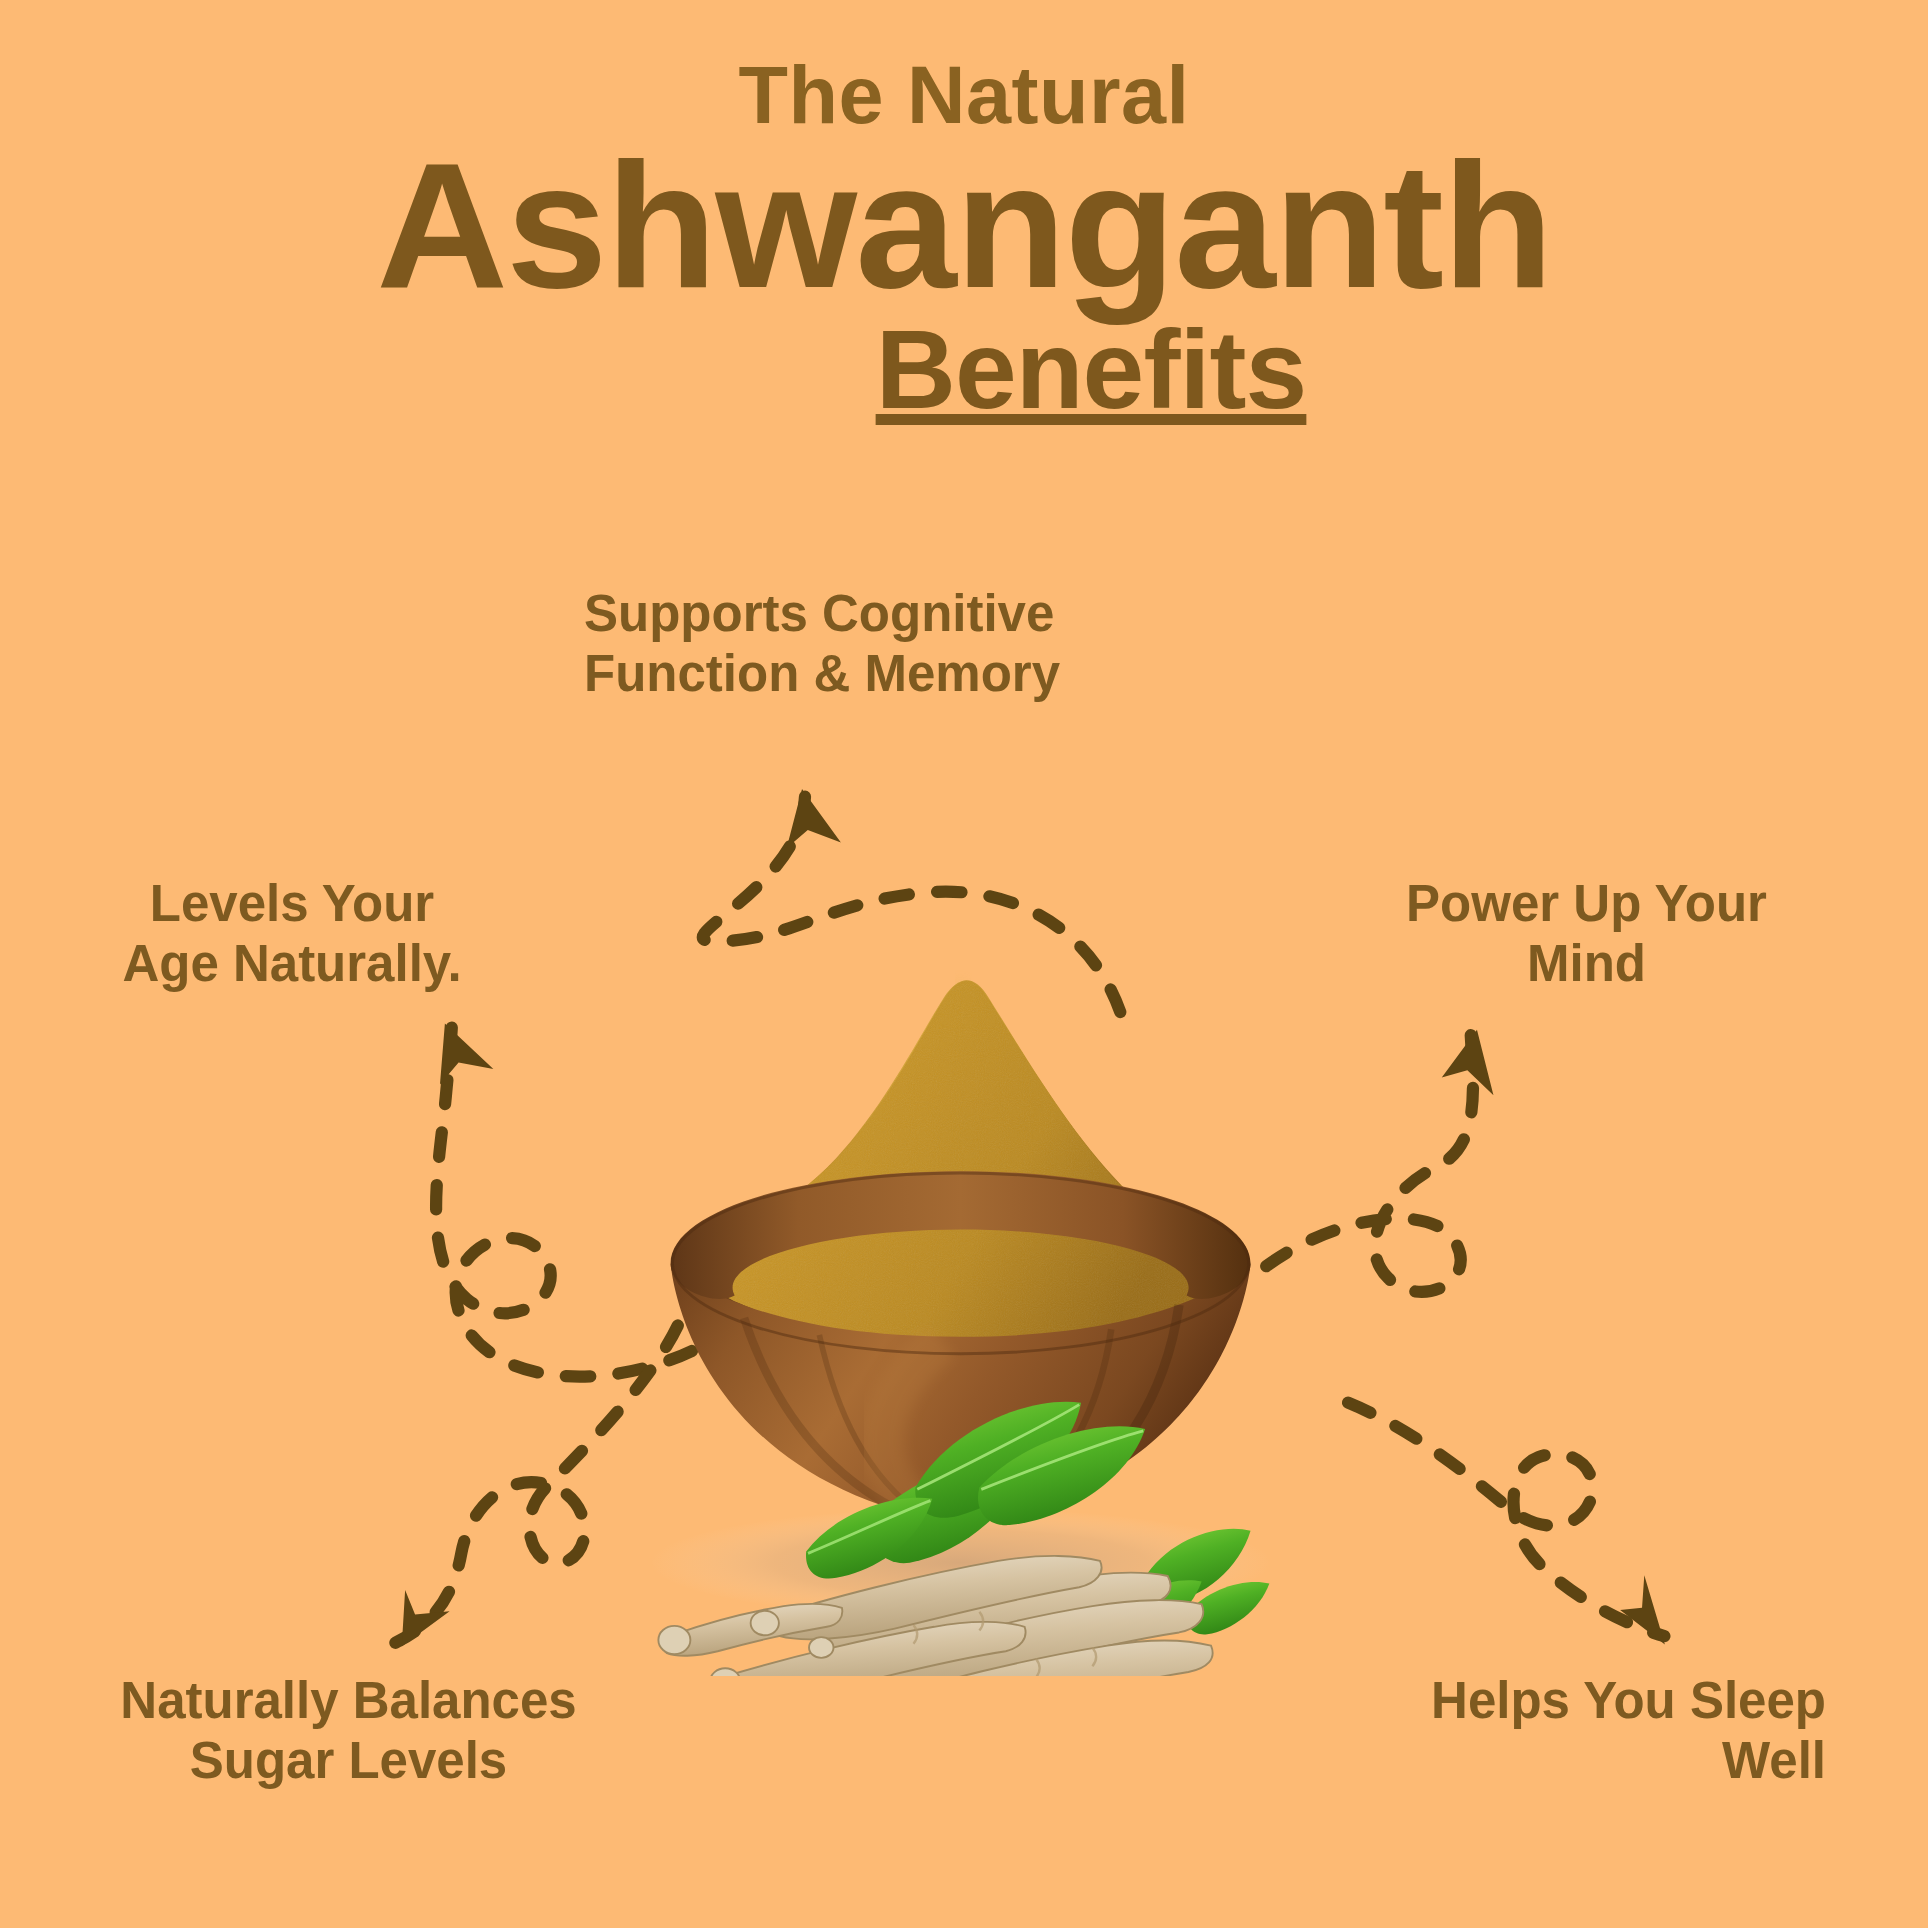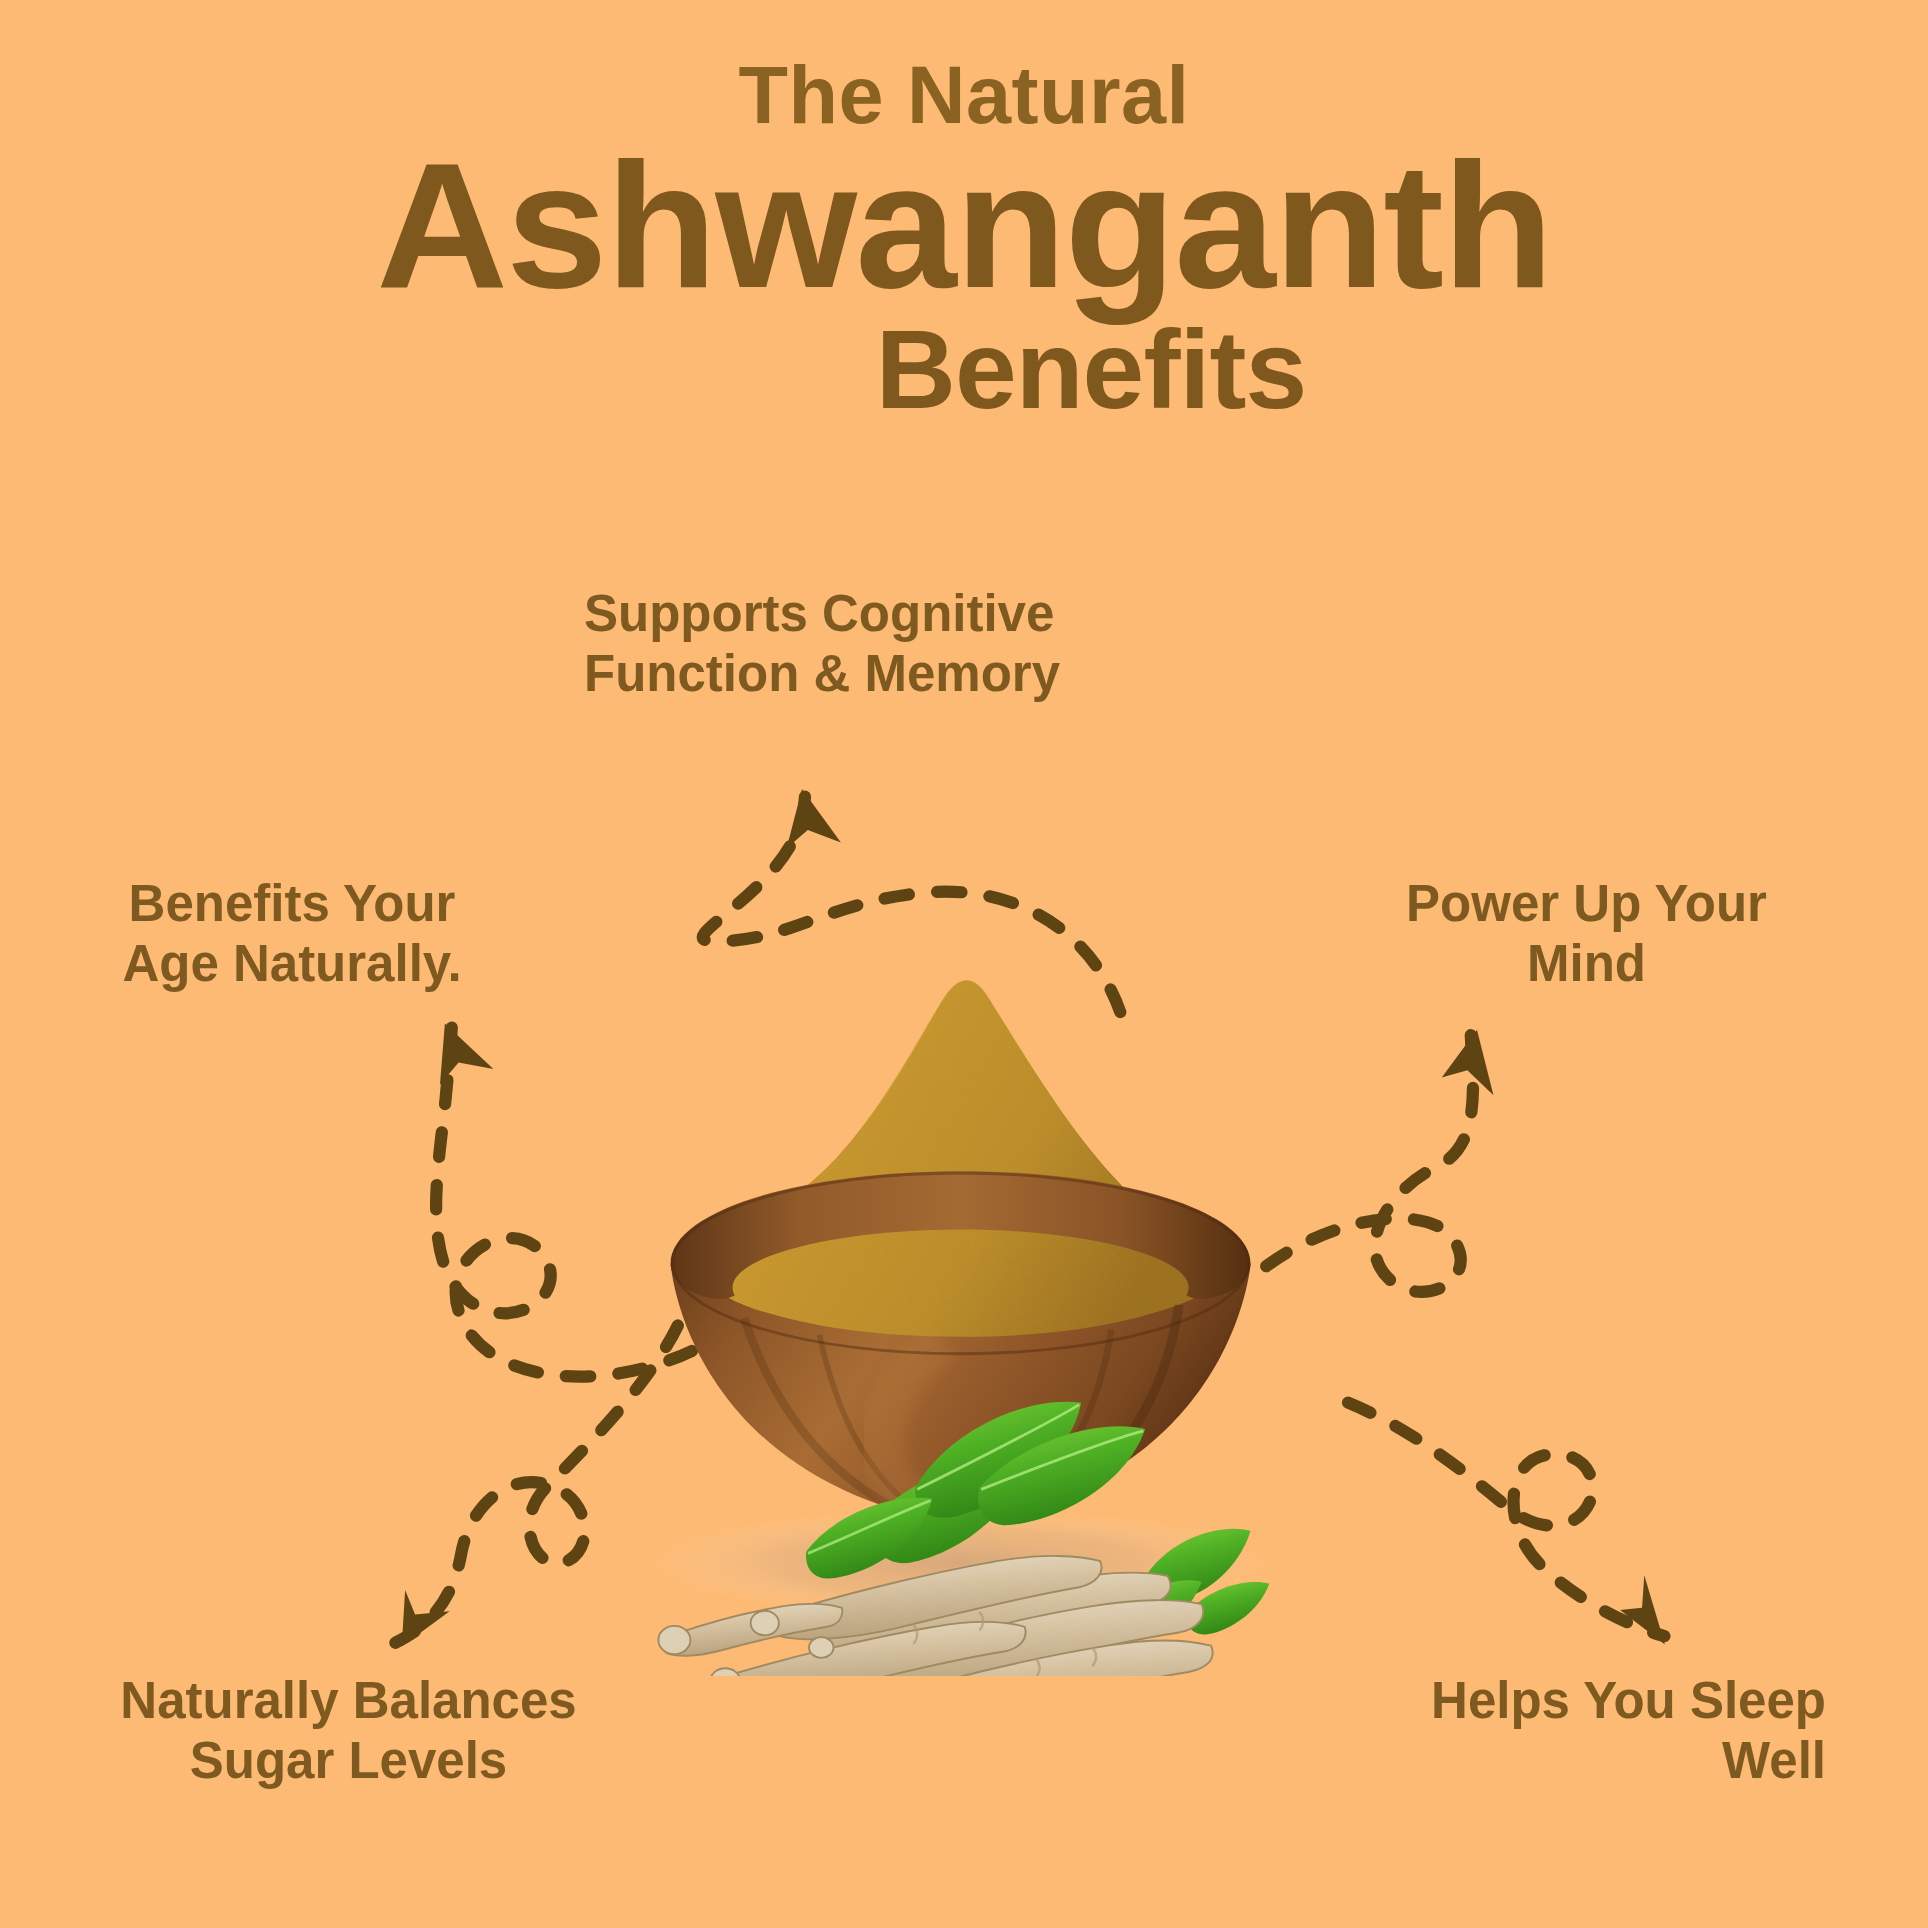--- a/index.html
+++ b/index.html
@@ -48,20 +48,21 @@
   }
   .head-sub {
     font-family: "Liberation Sans", sans-serif;
     font-size: 111px;
     font-weight: 700;
     letter-spacing: -0.9px;
     color: #7e581d;
     line-height: 1.0;
     margin: 5.6px 0 0 0;
     padding-left: 254px;
+    text-decoration: underline;
   }
 
   
   .benefit {
     position: absolute;
     font-family: "Liberation Sans", sans-serif;
     font-weight: 700;
     font-size: 51px;
     line-height: 1.17;
     color: #7e5a20;
@@ -322,21 +323,21 @@
           <path d="M540,730 q8,10 0,20"></path>
           <path d="M380,762 q8,10 0,20"></path>
         </g>
       </g>
     </svg>
   </div>
 
   <div class="benefit b-top">Supports Cognitive
 Function &amp; Memory</div>
 
-  <div class="benefit b-left">Benefits Your
+  <div class="benefit b-left">Levels Your
 Age Naturally.</div>
 
   <div class="benefit b-botleft">Naturally Balances
 Sugar Levels</div>
 
   <div class="benefit b-right">Power Up Your
 Mind</div>
 
   <div class="benefit b-botright">Helps You Sleep
 Well</div>

